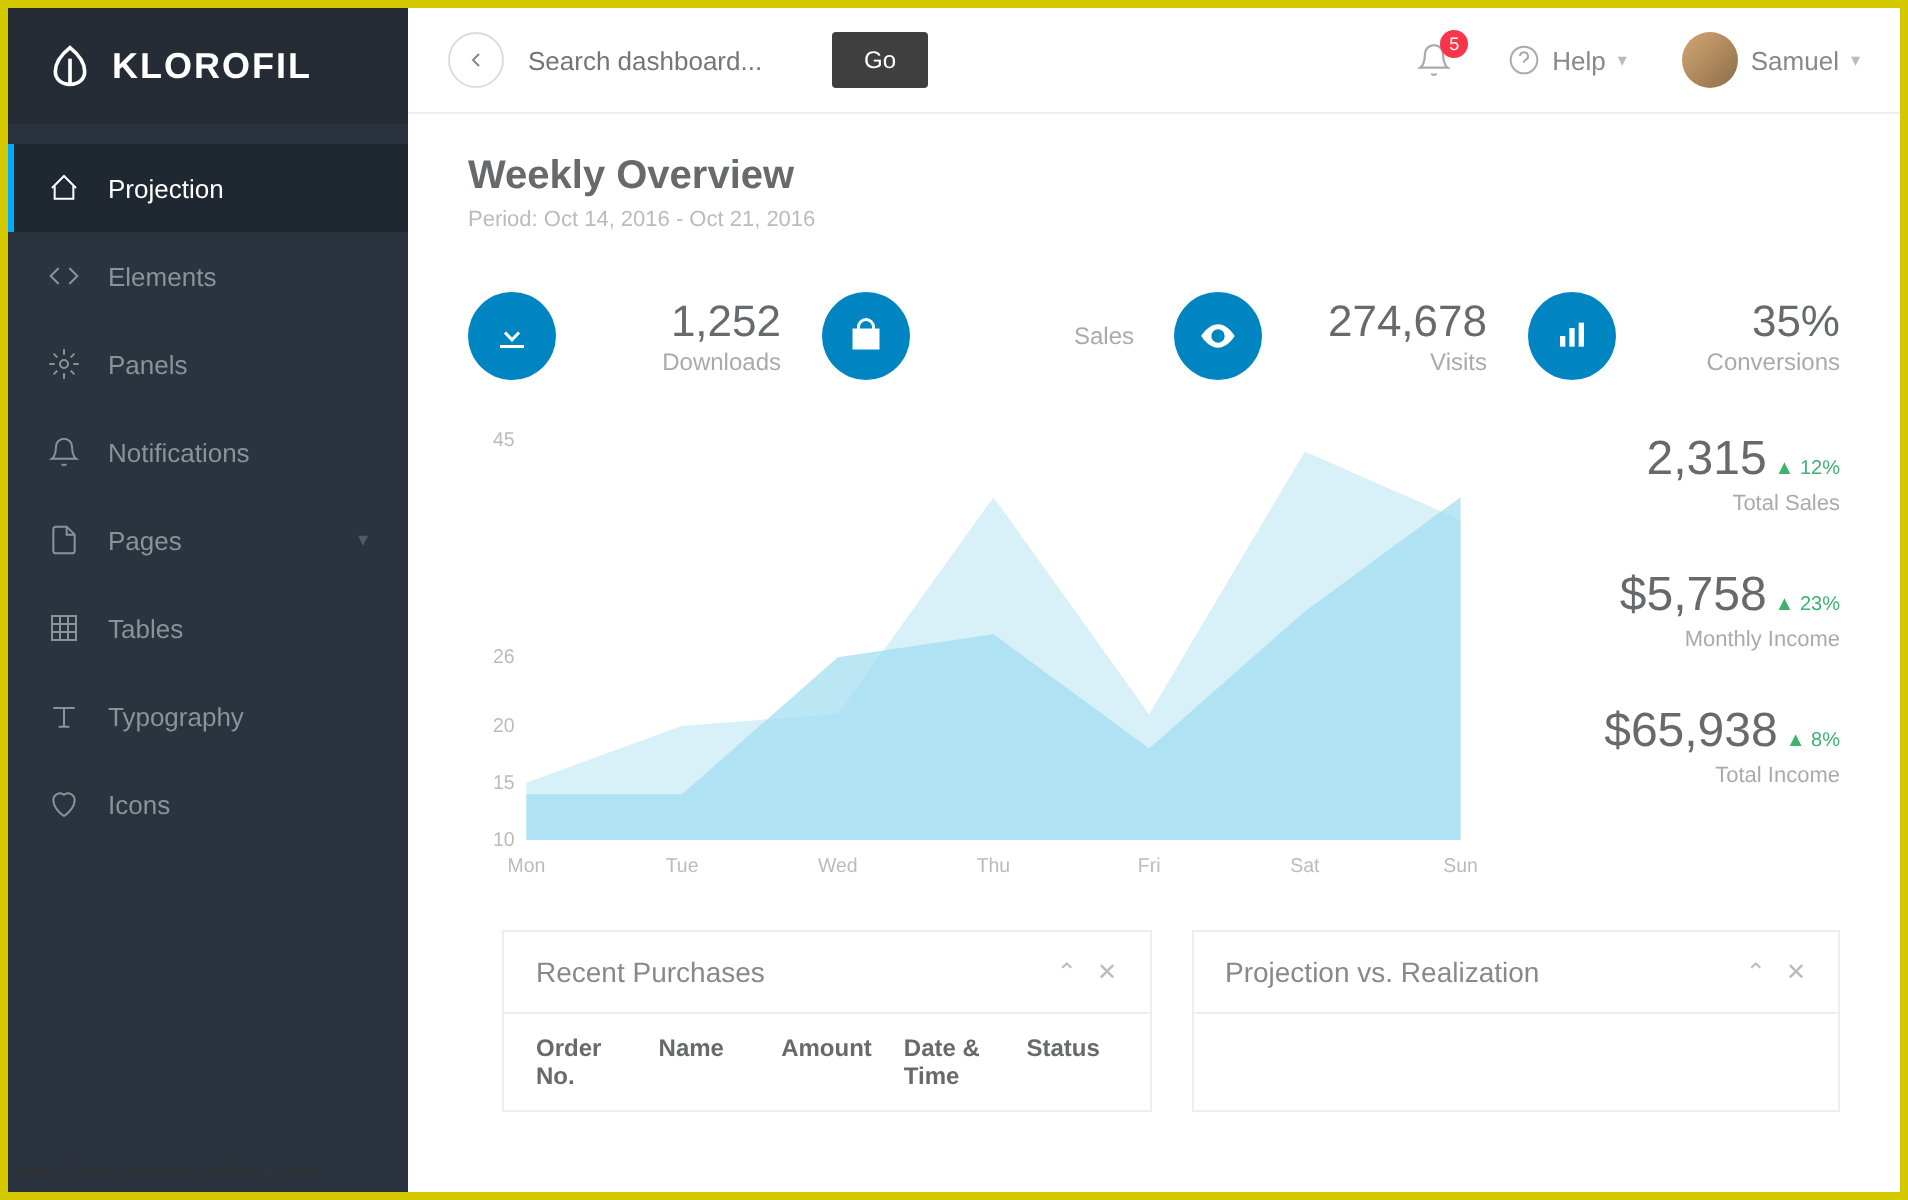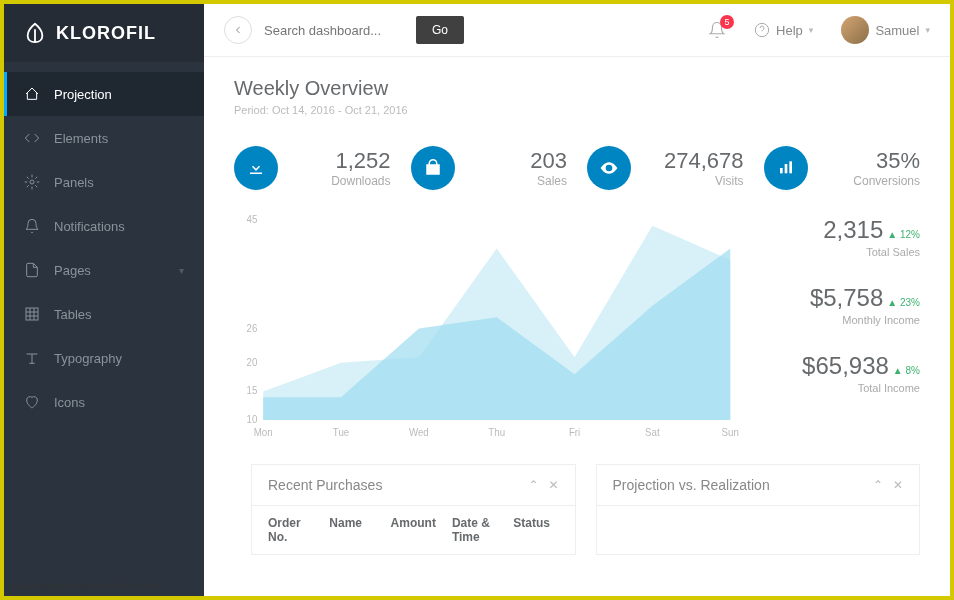--- a/index.html
+++ b/index.html
@@ -18,21 +18,21 @@
 .main { flex: 1; background: #fff; display: flex; flex-direction: column; overflow: hidden; }
 .topbar { display: flex; align-items: center; padding: 12px 20px; border-bottom: 1px solid #eee; gap: 12px; }
 .back-btn { width: 28px; height: 28px; border: 1px solid #ddd; border-radius: 50%; display: flex; align-items: center; justify-content: center; color: #888; cursor: pointer; }
 .search { flex: 0 0 auto; width: 140px; border: none; font-size: 13px; color: #999; outline: none; }
 .go-btn { background: #404040; color: #fff; border: none; padding: 7px 16px; border-radius: 2px; font-size: 12px; cursor: pointer; }
 .topbar-spacer { flex: 1; }
 .topbar-item { display: flex; align-items: center; gap: 6px; color: #888; font-size: 13px; cursor: pointer; position: relative; margin-left: 16px; }
 .bell-badge { position: absolute; top: -6px; right: -8px; background: #f9354c; color: #fff; font-size: 9px; width: 14px; height: 14px; border-radius: 50%; display: flex; align-items: center; justify-content: center; }
 .avatar { width: 28px; height: 28px; border-radius: 50%; background: linear-gradient(135deg, #d4a574, #8b6f47); }
 .content { padding: 20px 30px; overflow-y: auto; flex: 1; }
-.title { font-size: 20px; color: #676a6d; font-weight: 400; margin-bottom: 4px; }
+.title { font-size: 20px; color: #676a6d; font-weight: 700; margin-bottom: 4px; }
 .subtitle { font-size: 11px; color: #bbb; margin-bottom: 30px; }
 .stats { display: flex; gap: 20px; margin-bottom: 20px; }
 .stat { display: flex; align-items: center; gap: 12px; flex: 1; }
 .stat-icon { width: 44px; height: 44px; border-radius: 50%; background: #0085c3; display: flex; align-items: center; justify-content: center; color: #fff; }
 .stat-text { text-align: right; flex: 1; }
 .stat-value { font-size: 22px; color: #676a6d; font-weight: 300; }
 .stat-label { font-size: 12px; color: #aaa; }
 .body-row { display: flex; gap: 30px; }
 .chart-area { flex: 1; position: relative; }
 .chart-svg { width: 100%; height: 230px; }
@@ -185,21 +185,20 @@
               <div class="stat-label">Downloads</div>
             </div>
           </div>
           <div class="stat">
             <div class="stat-icon">
               <svg width="18" height="18" viewBox="0 0 24 24" fill="#fff">
                 <path d="M6 7V6a6 6 0 0 1 12 0v1h3v14H3V7h3zm2 0h8V6a4 4 0 0 0-8 0v1z"></path>
               </svg>
             </div>
             <div class="stat-text">
-              <div class="stat-value">203</div>
               <div class="stat-label">Sales</div>
             </div>
           </div>
           <div class="stat">
             <div class="stat-icon">
               <svg width="20" height="20" viewBox="0 0 24 24" fill="#fff">
                 <path d="M12 5C6 5 2 12 2 12s4 7 10 7 10-7 10-7-4-7-10-7zm0 11a4 4 0 1 1 0-8 4 4 0 0 1 0 8z"></path>
               </svg>
             </div>
             <div class="stat-text">

